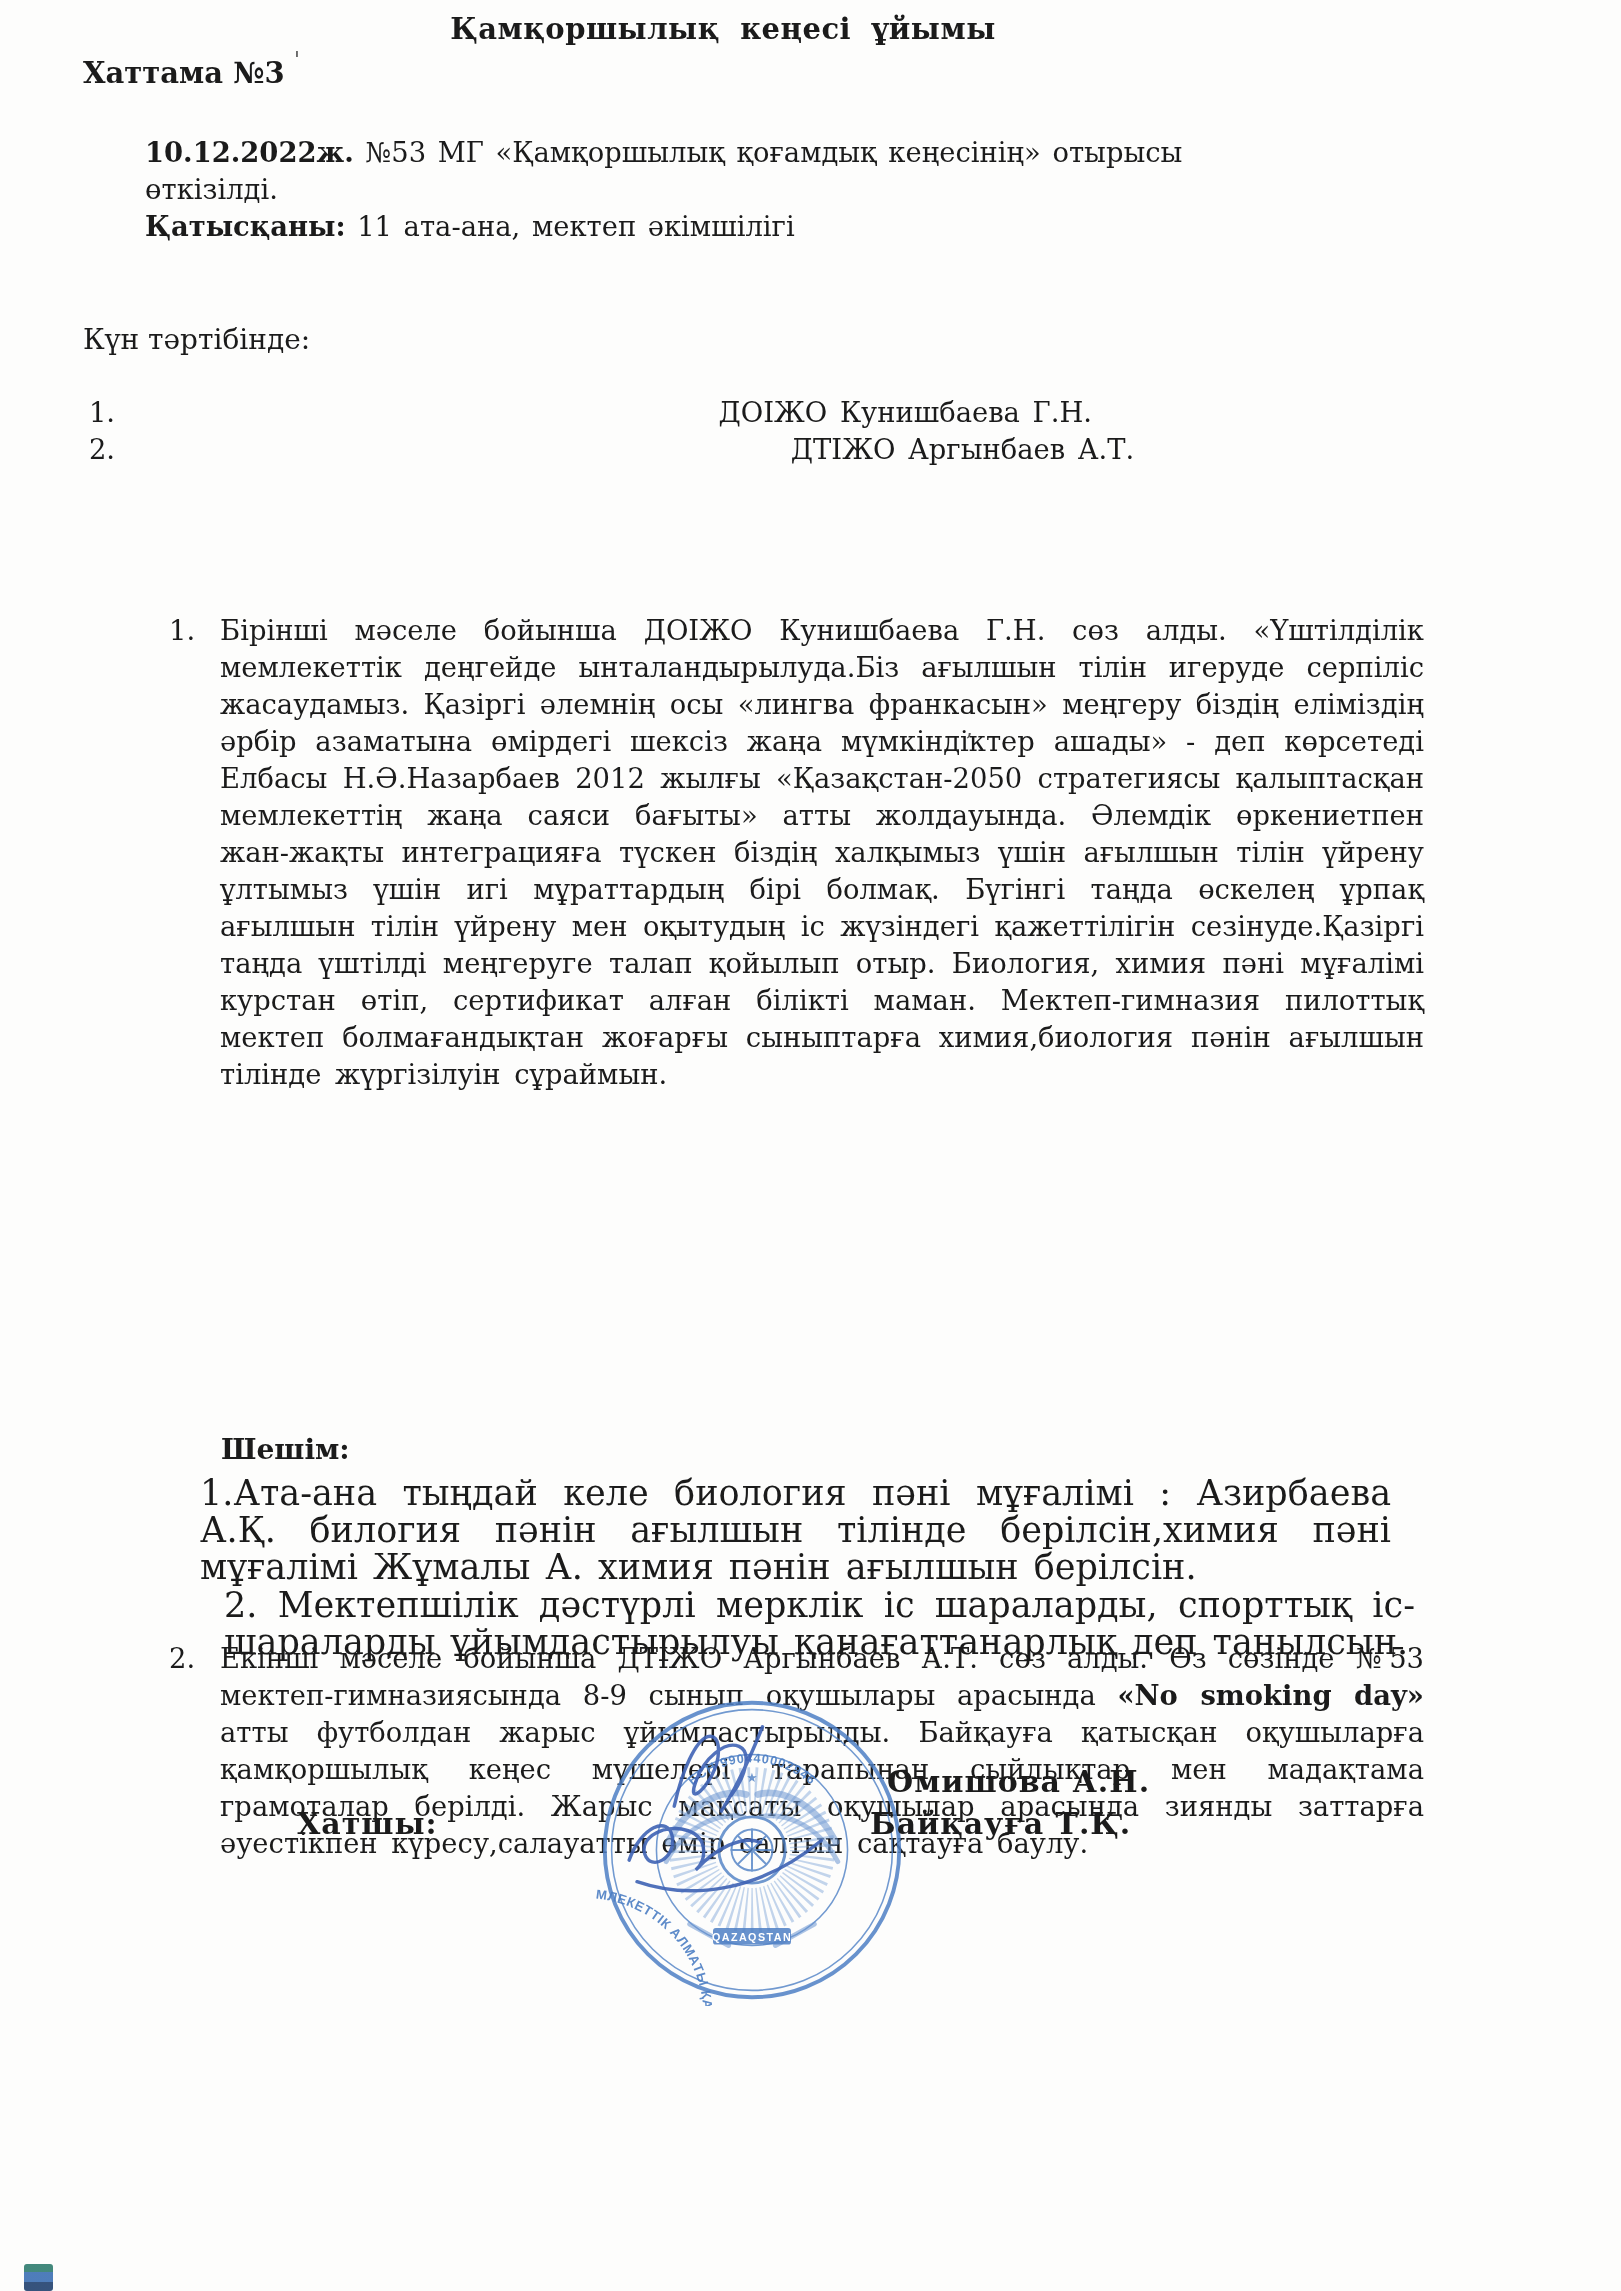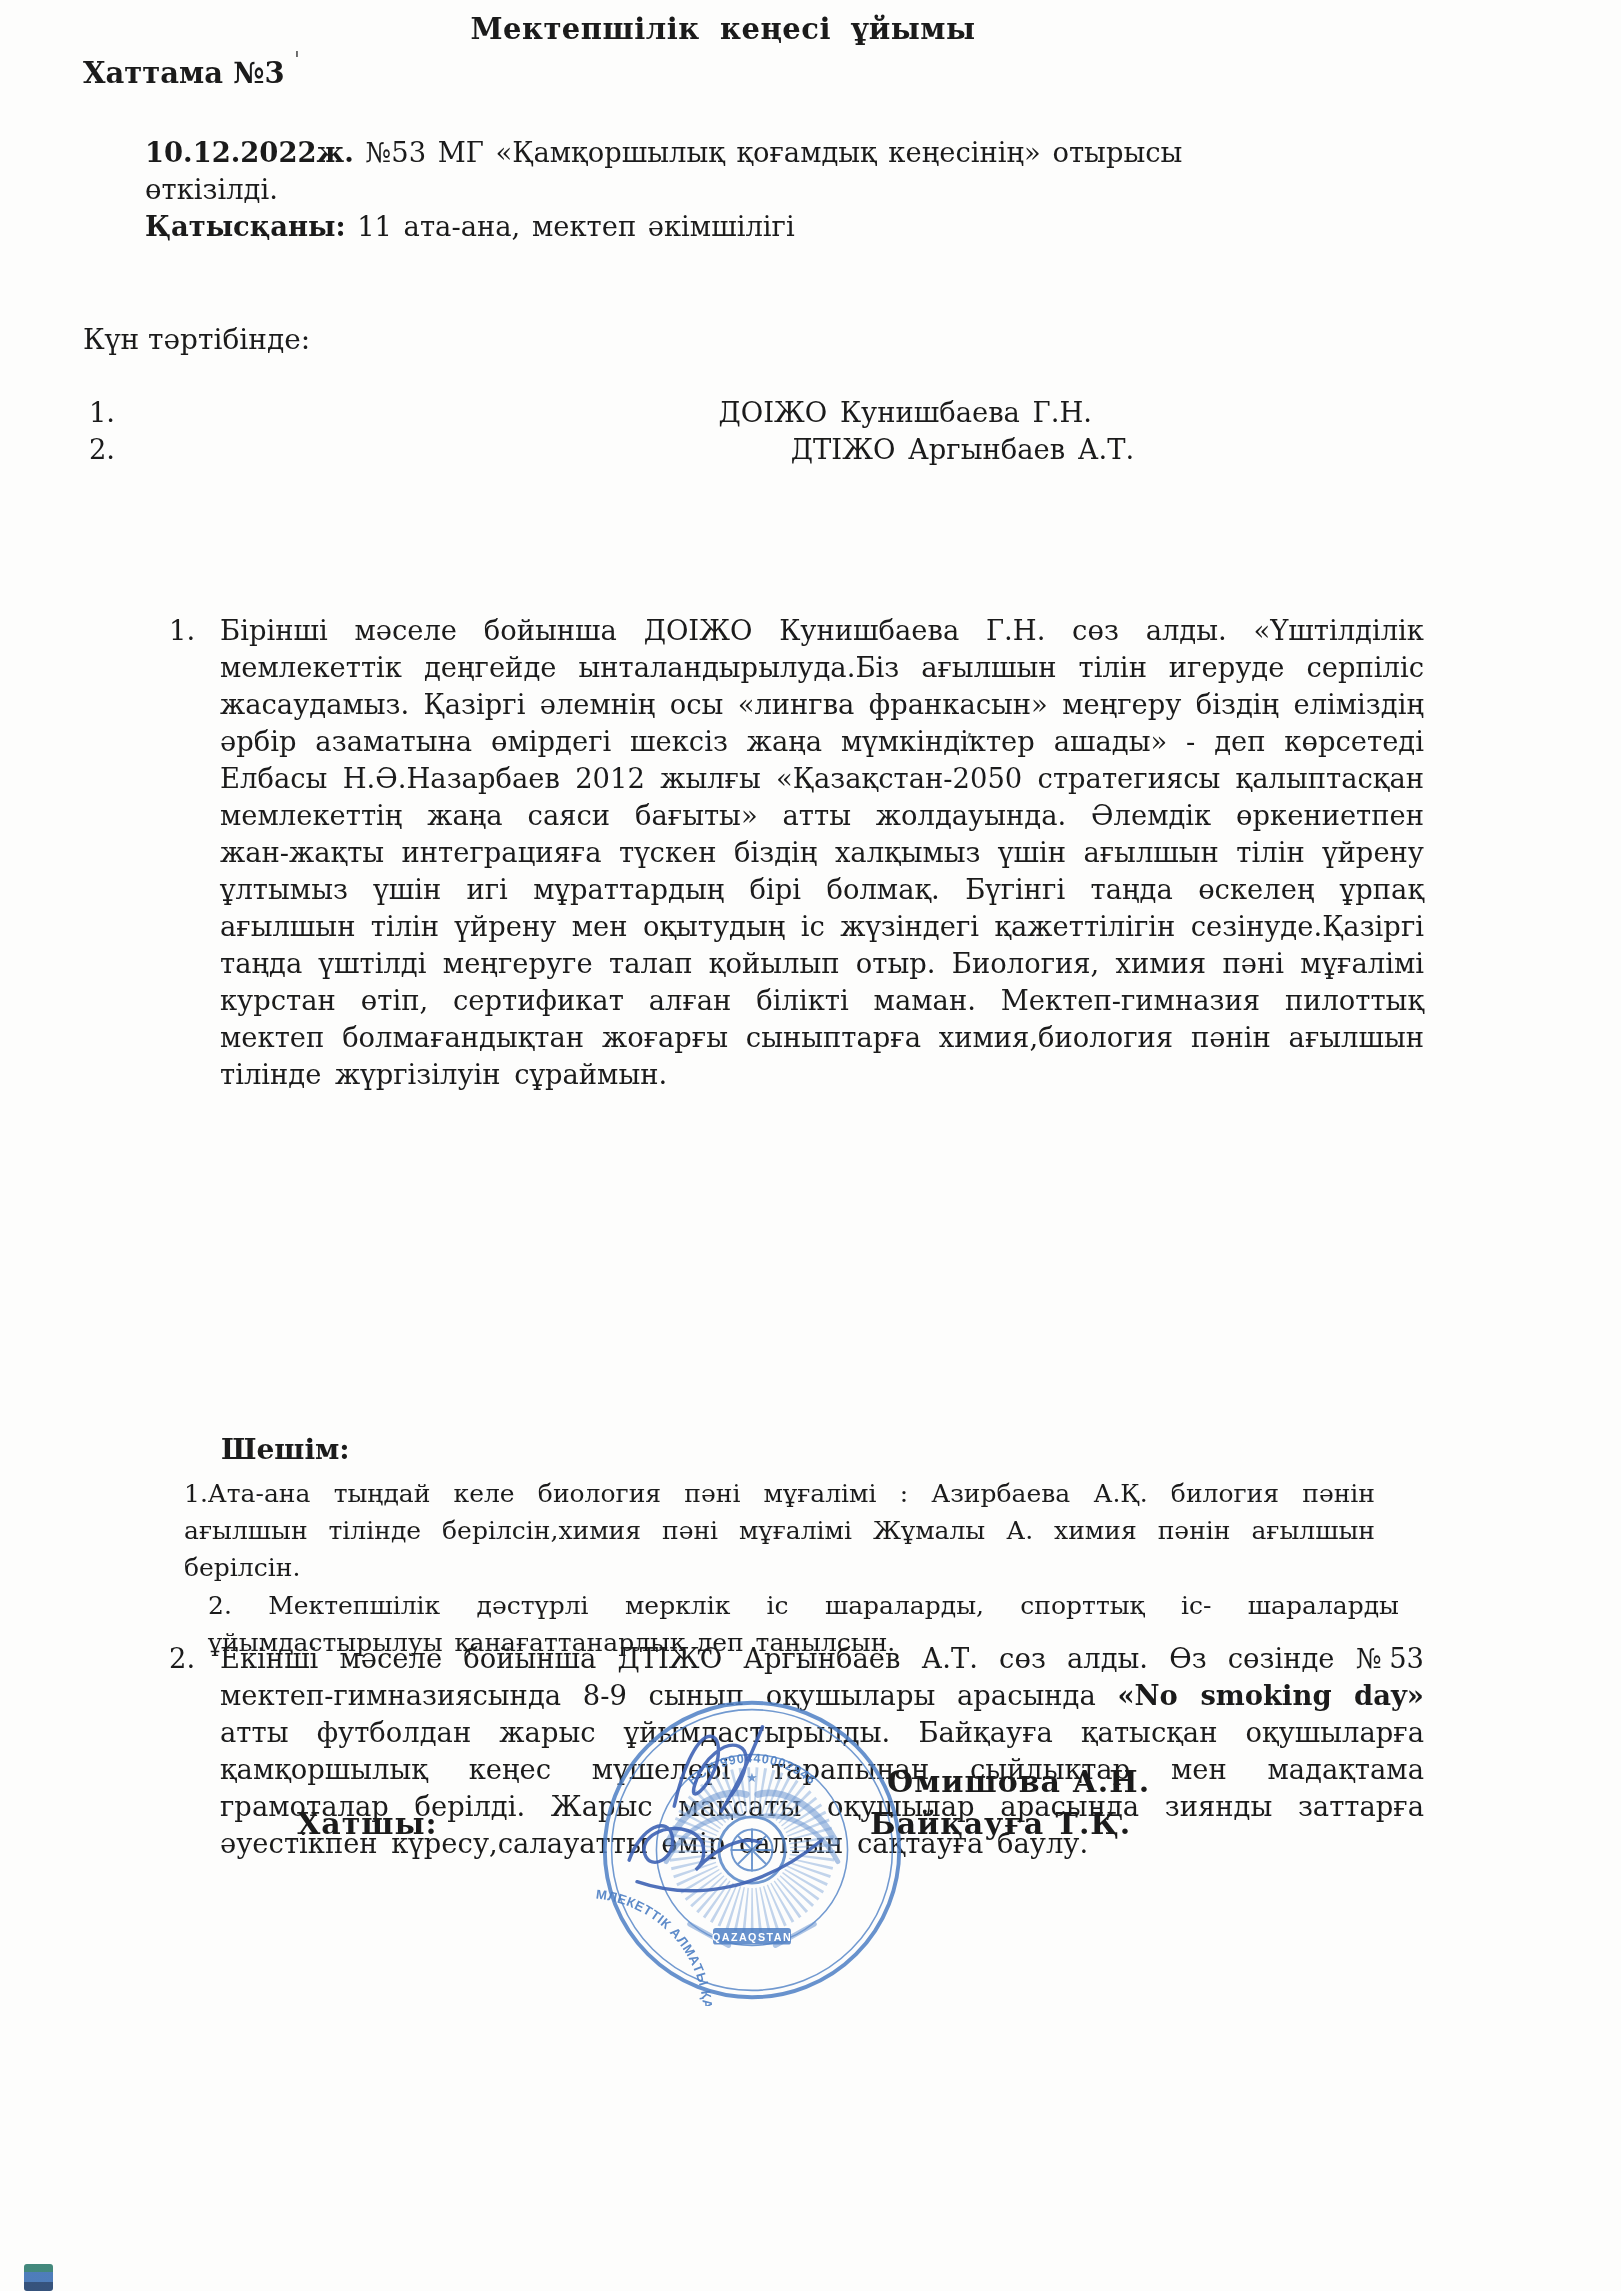--- a/index.html
+++ b/index.html
@@ -30,21 +30,21 @@
   .speaker.sp2{margin-right:11.8px;}
   .minutes-para{
     font-size:27.4px;line-height:37px;text-align:justify;word-spacing:4.9px;
     width:1204px;left:169px;
   }
   .minutes-para .mnum{position:absolute;left:0;}
   .mp{position:relative;padding-left:51px;}
   .m1{top:612px;}
   .m2{top:1159px;}
   .decision-heading{left:221px;top:1433px;font-size:28px;font-weight:700;}
-  .dec{left:184px;width:1191px;font-size:25px;line-height:37px;text-align:justify;word-spacing:3.9px;}
+  .dec{left:200px;width:1191px;font-size:35px;line-height:37px;text-align:justify;word-spacing:3.9px;}
   .d1{top:1475px;}
   .d2{top:1587px;margin-left:24px;}
   .sig{font-size:30px;font-weight:700;letter-spacing:1px;white-space:nowrap;}
   .sig-role-1{left:167px;top:1764px;}
   .sig-name-1{left:887px;top:1764px;}
   .sig-role-2{left:297px;top:1806px;}
   .sig-name-2{left:870px;top:1806px;}
   .stamp-svg{left:596px;top:1694px;width:312px;height:312px;}
   .sign-svg{left:586px;top:1713px;width:304px;height:206px;}
   .speck{color:#555;font-size:21.6px;}
@@ -54,21 +54,21 @@
     left:23.5px;top:2264px;width:29px;height:27.4px;border-radius:2.9px;
     background:linear-gradient(180deg,#2e7c6e 0 30%,#3b6fb3 30% 65%,#20406e 65% 100%);
     opacity:.9;
   }
 </style>
 </head>
 <body>
 
 <div class="page">
 
-  <div class="abs doc-title">Мектепшілік  кеңесі  ұйымы</div>
+  <div class="abs doc-title">Қамқоршылық  кеңесі  ұйымы</div>
   <div class="abs protocol-no">Хаттама №3</div>
 
   <div class="abs speck speck1">'</div>
 
   <div class="abs intro">
     <div><span class="bold">10.12.2022ж.</span><span> №53 МГ «Қамқоршылық қоғамдық кеңесінің» отырысы өткізілді.</span></div>
     <div><span class="bold">Қатысқаны:</span><span> 11 ата-ана, мектеп әкімшілігі</span></div>
   </div>
 
   <div class="abs agenda-heading">Күн тәртібінде:</div>

